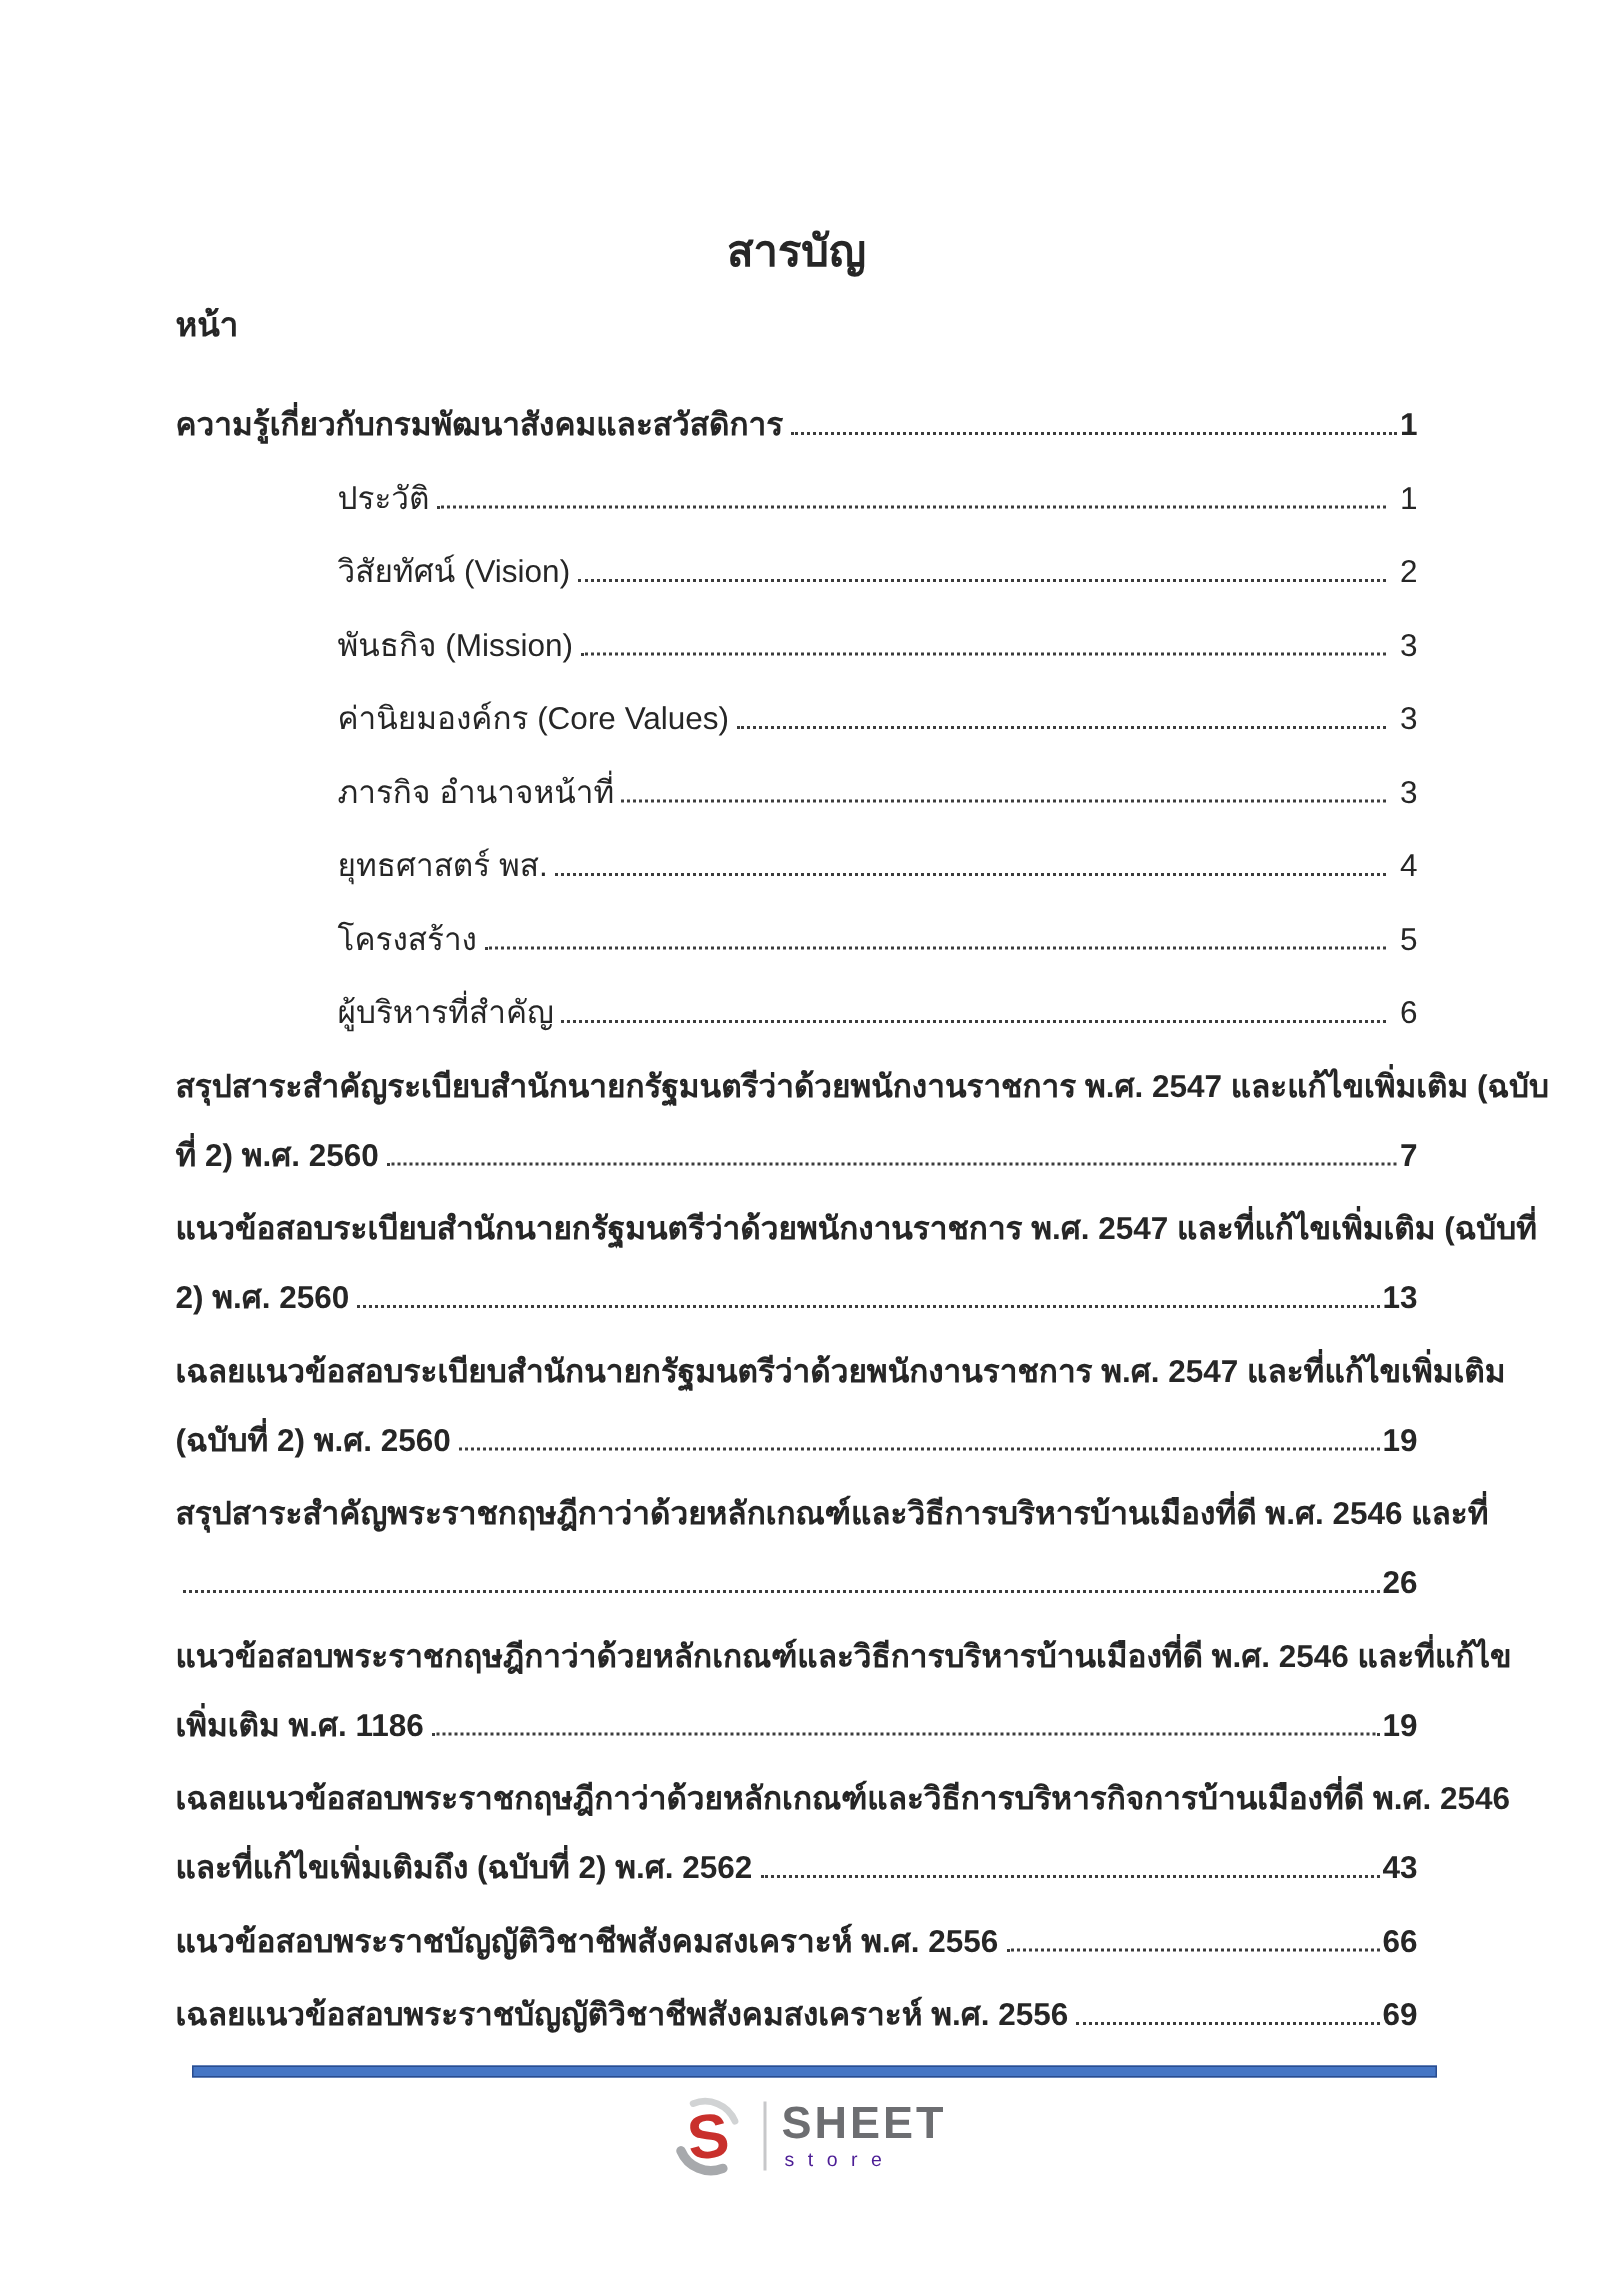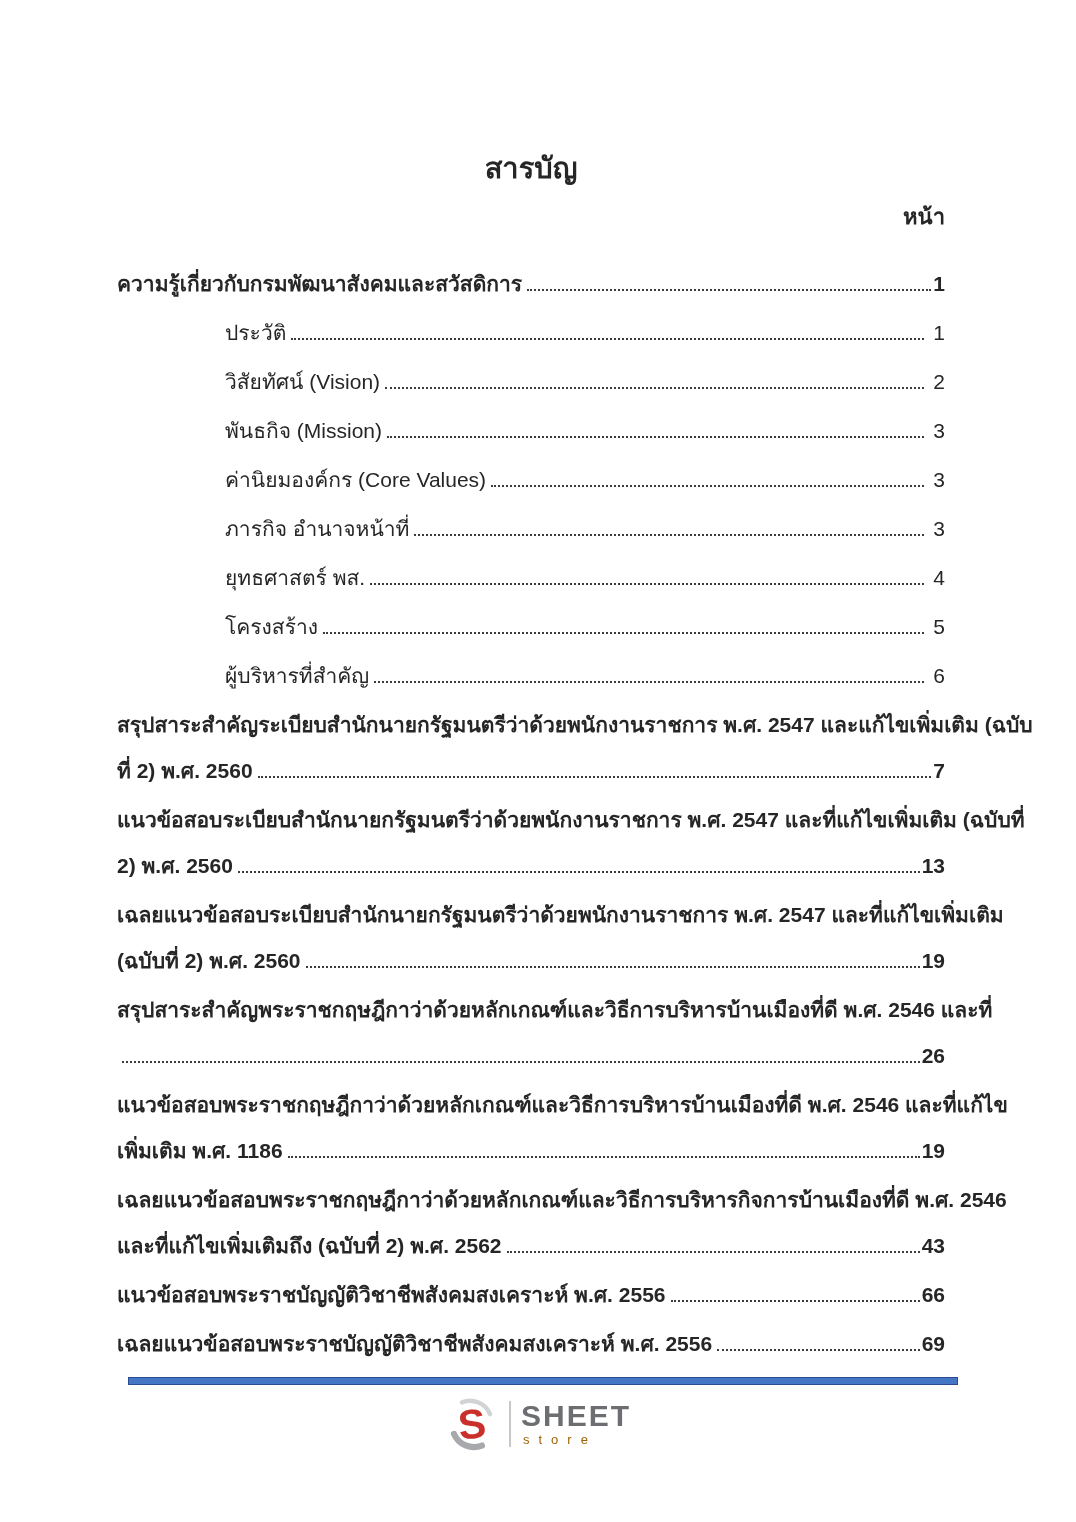--- a/index.html
+++ b/index.html
@@ -21,21 +21,21 @@
     margin-top: 31px;
   }
   .doc-title {
     text-align: center;
     font-size: 29px;
     font-weight: 600;
     line-height: 38px;
   }
   .page-col-header {
     margin-top: 14px;
-    text-align: right;
+    text-align: left;
     font-size: 22px;
     font-weight: 600;
     line-height: 32px;
   }
   .toc {
     margin-top: 28px;
     font-size: 21px;
   }
   .toc-entry { margin-bottom: 3px; font-weight: 600; }
   .toc-entry.lvl1 { padding-left: 108px; font-weight: 400; }
@@ -73,21 +73,21 @@
   .logo-sheet {
     font-size: 30px;
     font-weight: bold;
     letter-spacing: 2px;
     color: #6d6e71;
     line-height: 28px;
   }
   .logo-store {
     font-size: 13px;
     letter-spacing: 9px;
-    color: #a16207;
+    color: #4c1d95;
     margin-top: 3px;
     padding-left: 2px;
     line-height: 14px;
   }
 </style>
 </head>
 <body>
 
 <div class="page">
   <div class="content">

